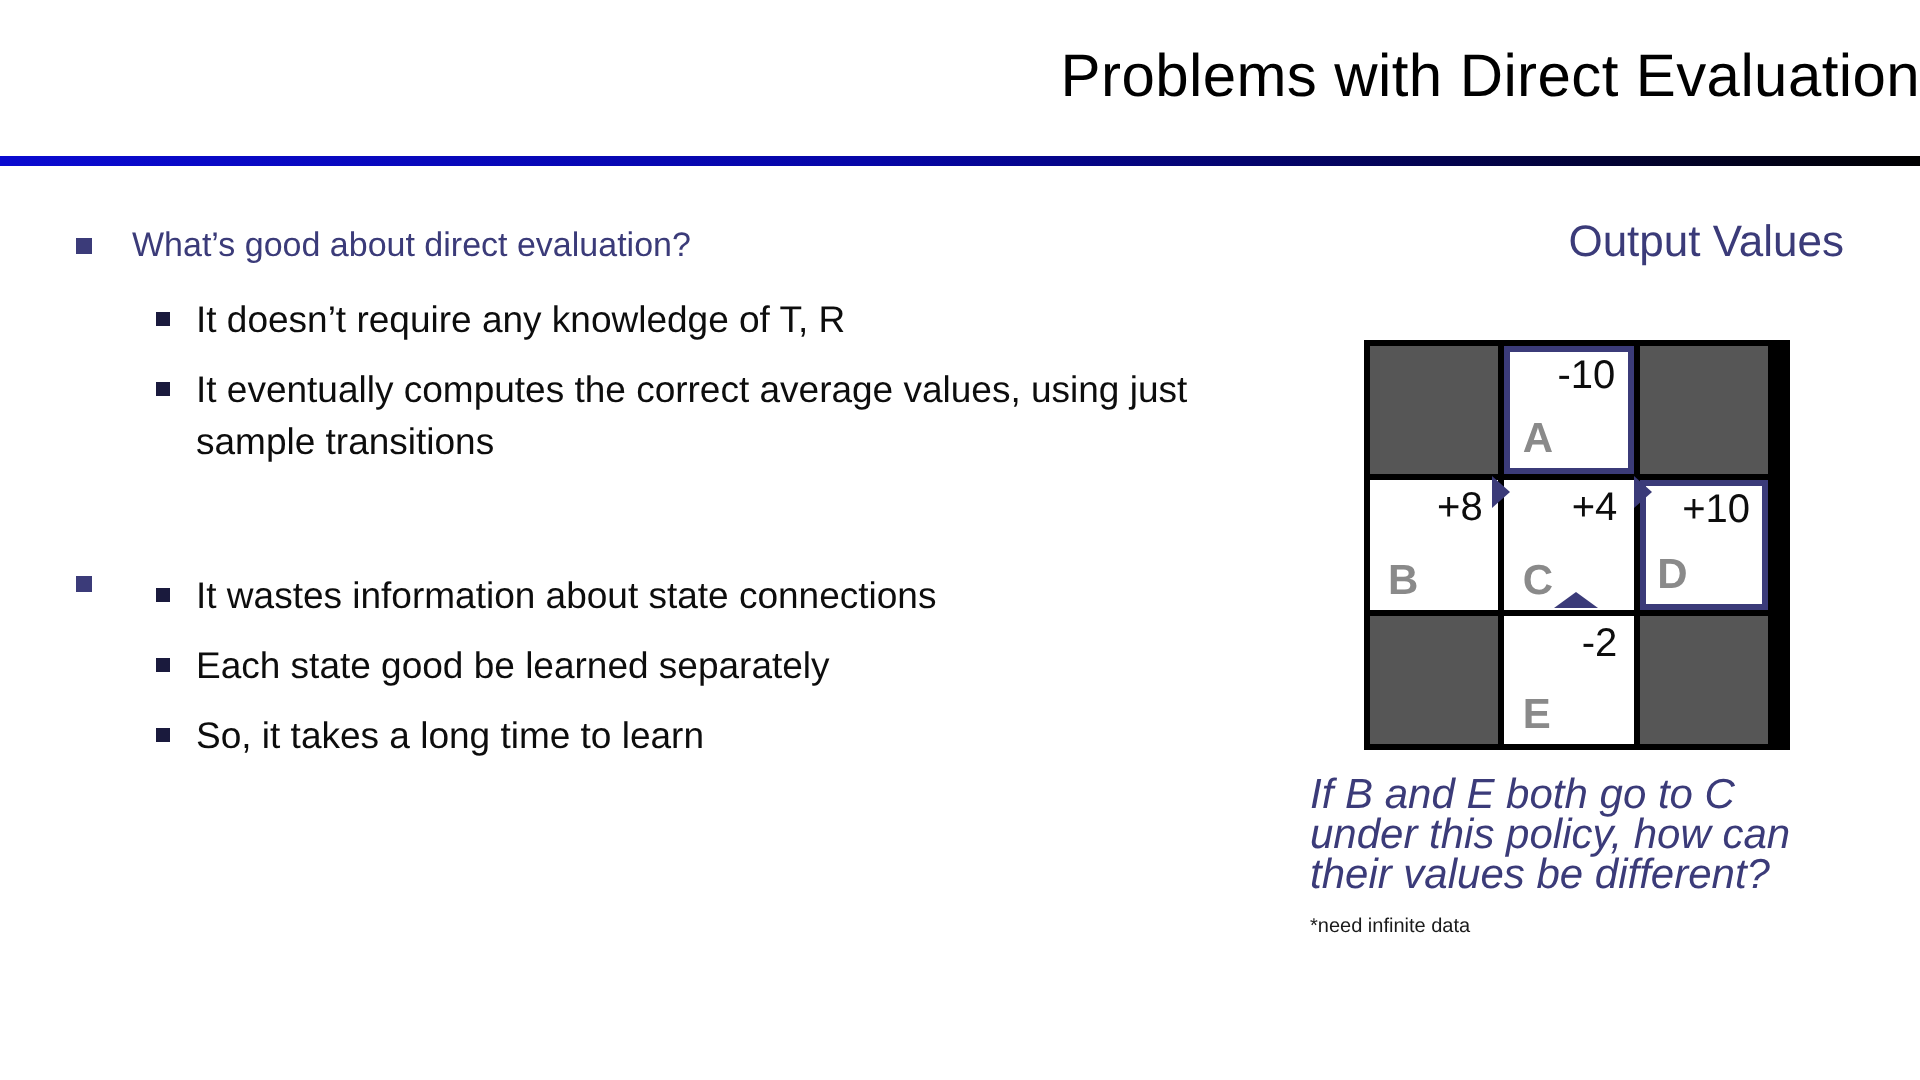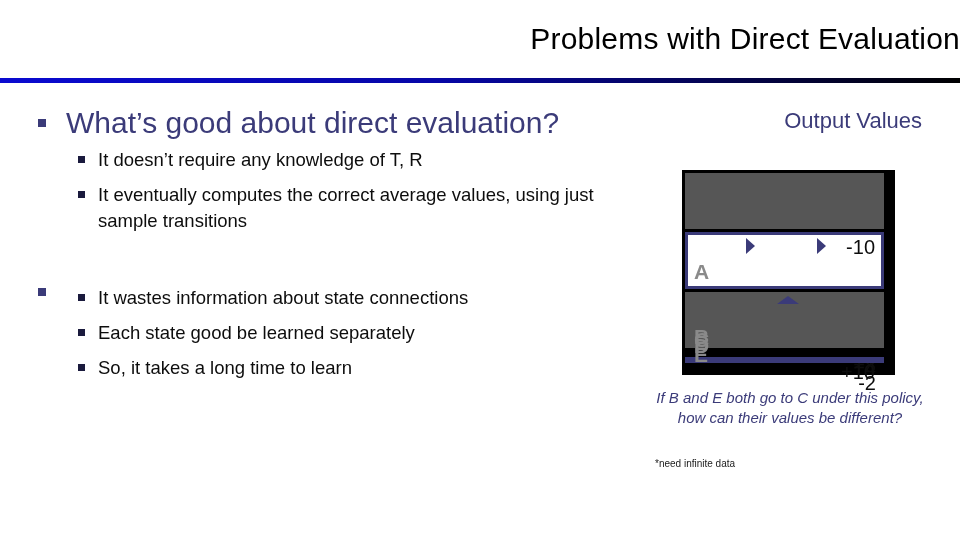--- a/index.html
+++ b/index.html
@@ -41,21 +41,21 @@
   .content-left {
     position: absolute;
     left: 30px;
     top: 108px;
     width: 620px;
   }
   .bullet-l1 {
     position: relative;
     padding-left: 36px;
     color: #3b3b79;
-    font-size: 30px;
+    font-size: 17px;
     line-height: 30px;
     margin-bottom: 8px;
   }
   .bullet-l1 .marker {
     position: absolute;
     left: 8px;
     top: 11px;
     width: 8px;
     height: 8px;
     background: #3b3b79;
@@ -107,21 +107,21 @@
     height: 205px;
     background: #000000;
   }
   .grid {
     position: absolute;
     left: 0;
     top: 0;
     width: 205px;
     height: 205px;
     display: grid;
-    grid-template-columns: repeat(1, 1fr);
+    grid-template-columns: repeat(3, 1fr);
     grid-template-rows: repeat(3, 1fr);
     gap: 3px;
     padding: 3px;
     box-sizing: border-box;
     border-radius: 11px;
   }
   .cell {
     position: relative;
     box-sizing: border-box;
   }
@@ -176,23 +176,22 @@
     border-right: 11px solid transparent;
     border-bottom: 8px solid #3b3b79;
   }
 
   
   .caption {
     position: absolute;
     left: 655px;
     top: 388px;
     width: 270px;
-    text-align: center;
     font-style: italic;
-    font-size: 15px;
+    font-size: 21px;
     line-height: 20px;
     color: #3b3b79;
   }
   .footnote {
     position: absolute;
     left: 655px;
     top: 458px;
     width: 258px;
     text-align: left;
     font-size: 10px;

